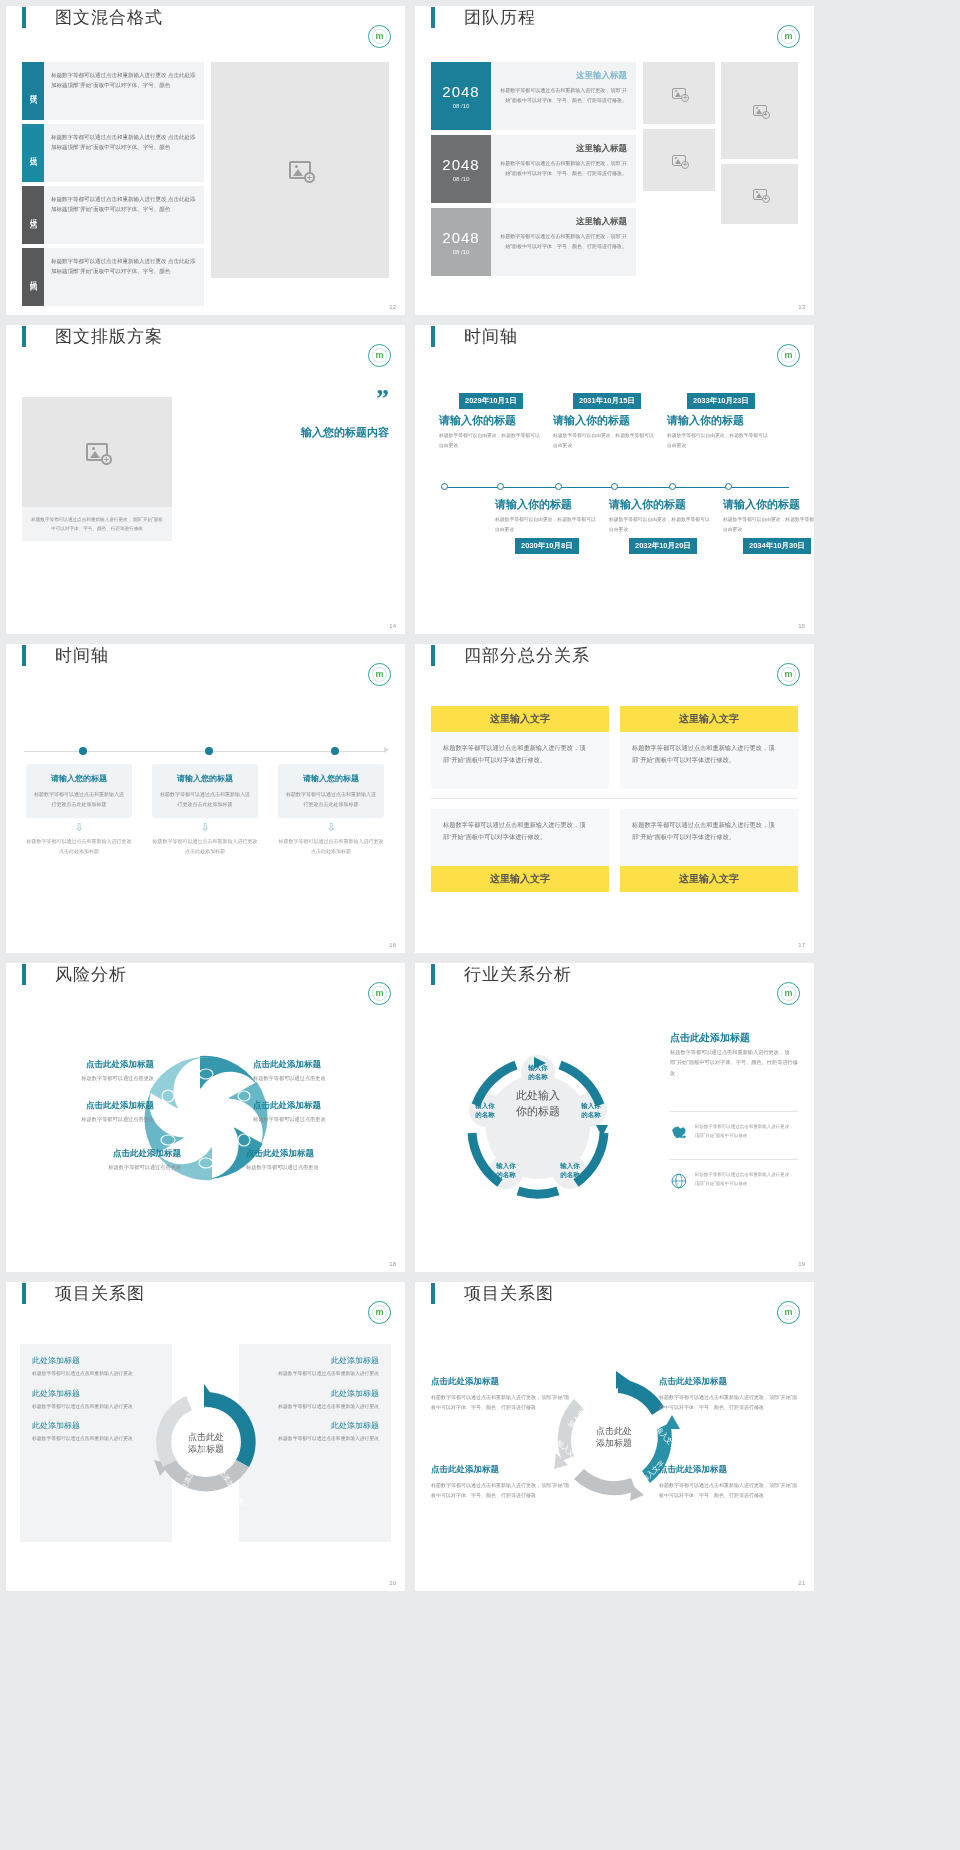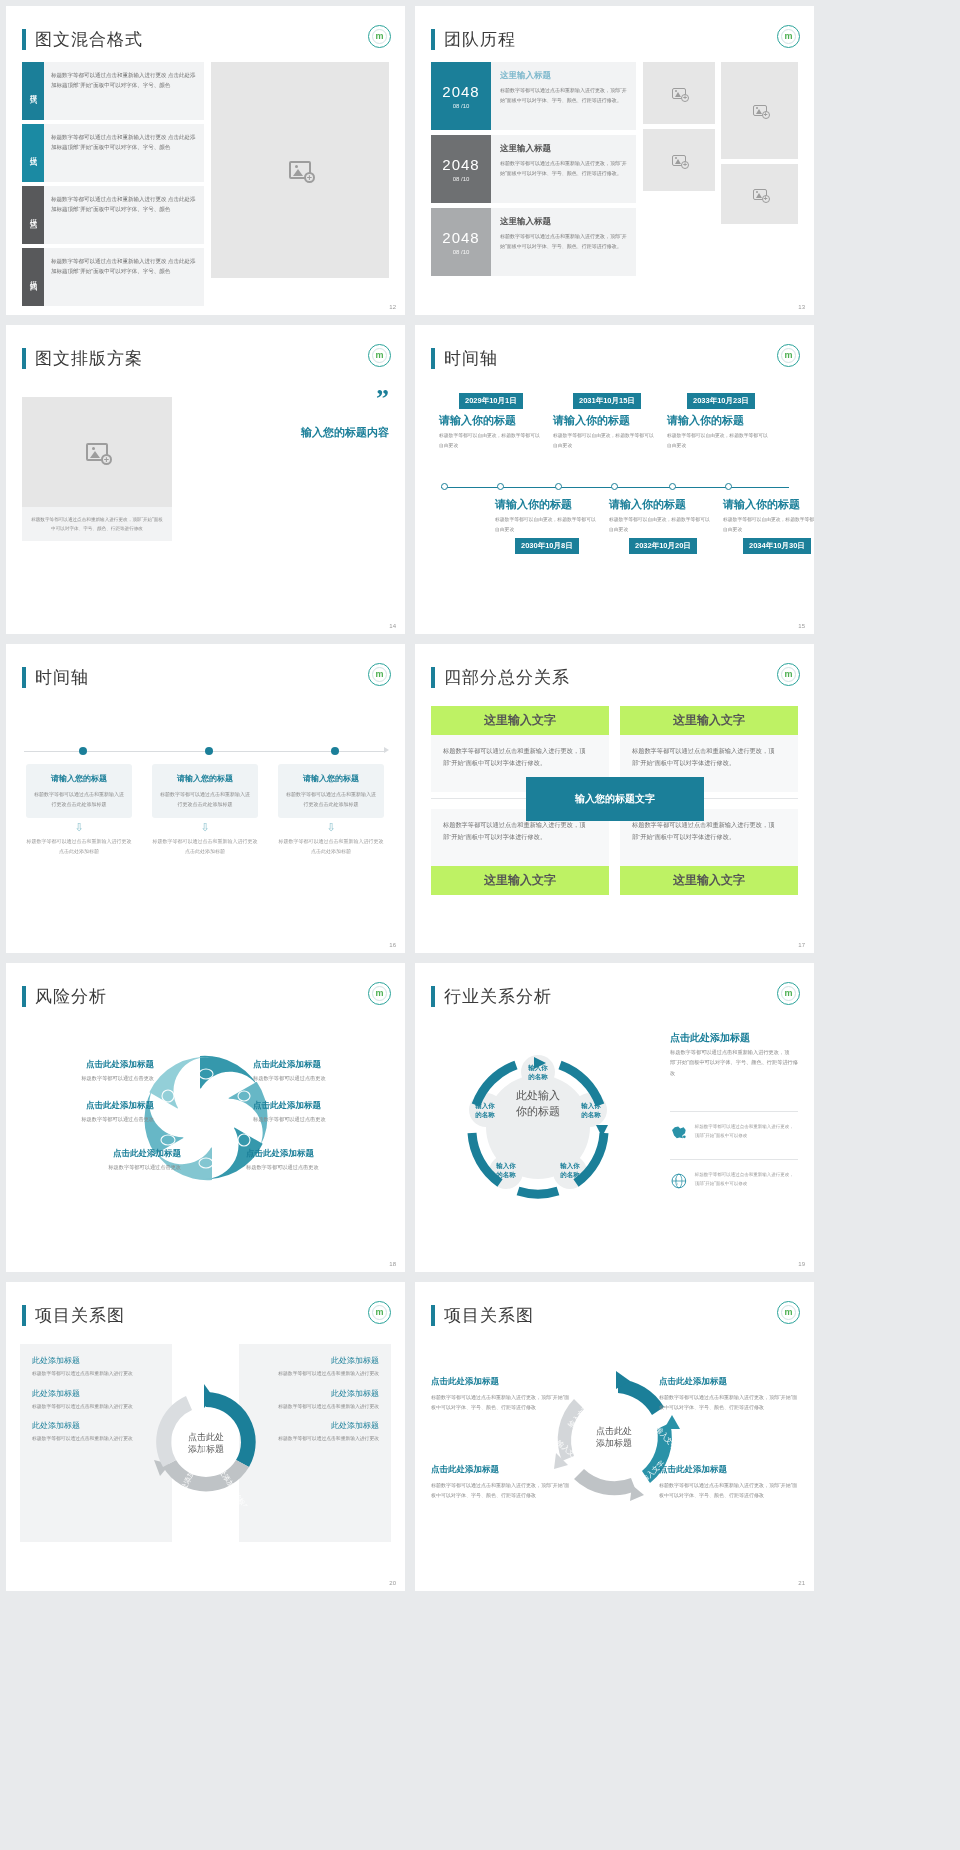--- a/index.html
+++ b/index.html
@@ -17,21 +17,21 @@
     padding: 6px 76px 6px 6px;
     width: 960px;
   }
   .slide {
     background: #fff;
     position: relative;
     overflow: hidden;
     width: 399px; height: 309px;
   }
   
-  .s-head { position: absolute; top: 22px; left: 16px; display: flex; align-items: center; }
+  .s-head { position: absolute; top: 0; left: 16px; display: flex; align-items: center; gap: 20px; }
   .s-bar { width: 4px; height: 21px; background: #1b7f99; margin-right: 9px; }
   .s-title { font-size: 17px; color: #3a3a3a; letter-spacing: 1px; }
   .logo {
     position: absolute; top: 19px; right: 14px;
     width: 23px; height: 23px; border-radius: 50%;
     border: 1.3px solid #2aa39a; background:#fff;
     display:flex; align-items:center; justify-content:center;
   }
   .logo .inner { width:15px;height:15px;border-radius:50%;border:1px solid #cfe3e2;display:flex;align-items:center;justify-content:center;}
   .logo .m { font-size:9px; color:#4caf50; font-weight:bold; line-height:1;}
@@ -55,21 +55,21 @@
              color:#fff; font-size:7.5px; writing-mode:vertical-rl; letter-spacing:2px; }
   .s12-body { flex:1; background:#f2f3f4; padding:8px 7px; font-size:5.5px; color:#6d6d6d; line-height:1.85; }
   .s12-img { position:absolute; left:205px; top:56px; width:178px; height:216px; }
 
   
   .s13-rows{position:absolute; left:16px; top:56px; width:205px;}
   .s13-row{display:flex;margin-bottom:5px;height:68px;}
   .s13-date{width:60px;display:flex;flex-direction:column;align-items:center;justify-content:center;color:#fff;}
   .s13-year{font-size:15px;letter-spacing:1px;text-align:center;}
   .s13-md{font-size:6px;margin-top:3px;opacity:.9;}
-  .s13-txt{flex:1;background:#f2f3f4;padding:8px 9px;}
+  .s13-txt{flex:1;background:#f2f3f4;padding:8px 9px;text-align:right;}
   .s13-h{font-size:8.5px;font-weight:bold;margin-bottom:4px;}
   .s13-p{font-size:5px;color:#7a7a7a;line-height:1.95;}
   .s13-imgs{position:absolute;left:228px;top:56px;width:155px;height:216px;}
   .s13-i{position:absolute;background:#e6e6e6;display:flex;align-items:center;justify-content:center;}
 
   
   .s14-img{position:absolute;left:16px;top:72px;width:150px;height:110px;}
   .s14-cap{position:absolute;left:16px;top:182px;width:150px;background:#f2f3f4;padding:8px 9px;font-size:4.6px;color:#8a8a8a;line-height:2;text-align:center;}
   .s14-quote{position:absolute;right:16px;top:64px;color:#1b7f99;font-size:26px;font-family:"Liberation Serif",serif;font-weight:bold;line-height:.8;}
   .s14-h{position:absolute;right:16px;top:100px;width:200px;text-align:right;color:#1b7f99;font-size:11px;font-weight:bold;}
@@ -96,21 +96,21 @@
   .s16-dot{position:absolute;top:103px;width:8px;height:8px;border-radius:50%;background:#1b7f99;}
   .s16-col{position:absolute;top:120px;width:106px;text-align:center;}
   .s16-box{background:#eff3f5;border-radius:3px;padding:9px 8px;}
   .s16-h{color:#1b7f99;font-size:8px;font-weight:bold;margin-bottom:5px;}
   .s16-p{font-size:5px;color:#8a8a8a;line-height:2;}
   .s16-chev{color:#8fc3cf;font-size:11px;margin:6px 0 4px;line-height:.7;}
   .s16-p2{font-size:5px;color:#9b9b9b;line-height:2;}
 
   
   .s17-cell{position:absolute;width:178px;}
-  .s17-band{background:#bef264;text-align:center;font-size:12px;font-weight:bold;color:#555;padding:6px 0;}
+  .s17-band{background:#fde047;text-align:center;font-size:10px;font-weight:bold;color:#555;padding:6px 0;}
   .s17-body{background:#f7f8f9;font-size:6.2px;color:#6d6d6d;line-height:2;padding:10px 12px;height:57px;}
   .s17-center{position:absolute;left:111px;top:133px;width:178px;height:44px;background:#1b7f99;display:flex;align-items:center;justify-content:center;color:#fff;font-size:10px;font-weight:bold;z-index:3;}
   .s17-hr{position:absolute;left:16px;top:154px;width:367px;height:1px;background:#e3e5e7;}
 
   
   .s18-h{color:#1b7f99;font-size:8.5px;font-weight:bold;}
   .s18-p{color:#8a8a8a;font-size:5.2px;margin-top:4px;}
   .s18-blk{position:absolute;width:130px;}
 
   
@@ -387,21 +387,20 @@
   </div>
   <div class="s17-cell" style="left:16px;top:165px">
     <div class="s17-body">标题数字等都可以通过点击和重新输入进行更改，顶部“开始”面板中可以对字体进行修改。</div>
     <div class="s17-band">这里输入文字</div>
   </div>
   <div class="s17-cell" style="left:205px;top:165px">
     <div class="s17-body">标题数字等都可以通过点击和重新输入进行更改，顶部“开始”面板中可以对字体进行修改。</div>
     <div class="s17-band">这里输入文字</div>
   </div>
 
-  <div class="s17-center">输入您的标题文字</div>
   <div class="pgn">17</div>
 </div>
 
 <div class="slide">
   <div class="s-head">
     <div class="s-bar"></div>
     <div class="s-title">风险分析</div>
   </div>
   <div class="logo">
         <div class="inner">

